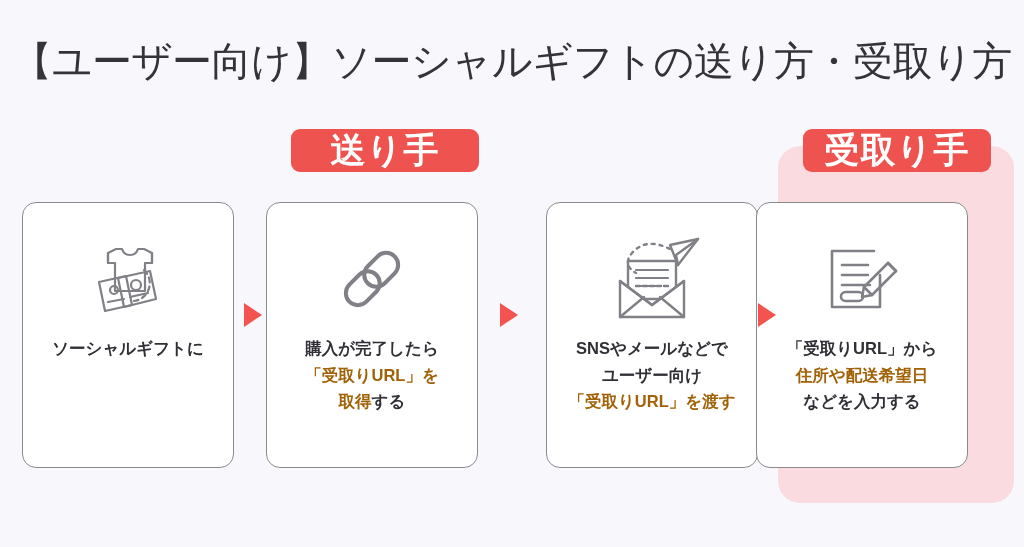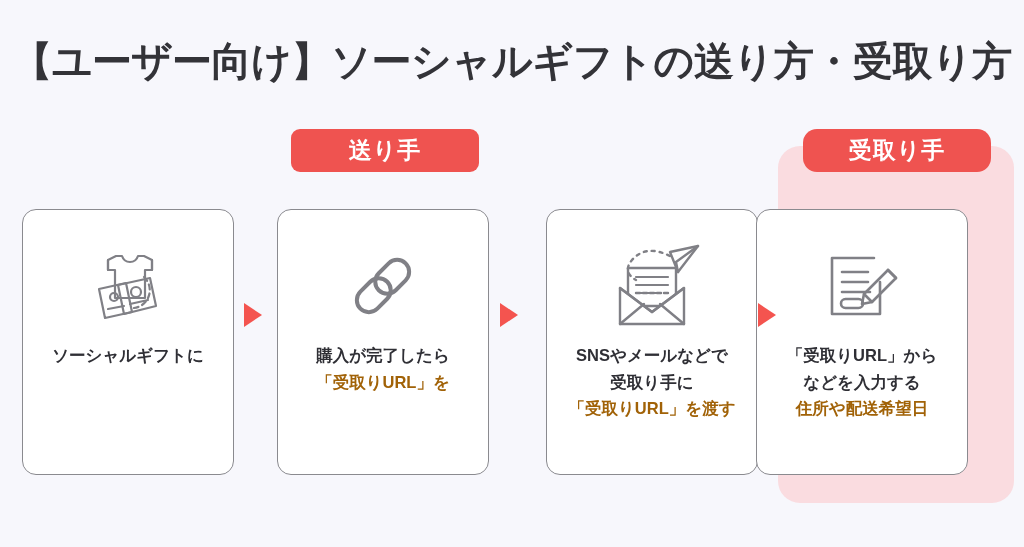--- a/index.html
+++ b/index.html
@@ -23,21 +23,21 @@
 
   
   .title {
     position: absolute;
     left: 0;
     top: 38px;
     width: 1024px;
     text-align: center;
     font-size: 40px;
     line-height: 1.15;
-    font-weight: 700;
+    font-weight: 400;
     color: #333338;
     letter-spacing: -0.5px;
     white-space: nowrap;
   }
 
   
   .highlight-panel {
     position: absolute;
     left: 778px;
     top: 146px;
@@ -47,58 +47,56 @@
     border-radius: 22px;
   }
 
   
   .badge {
     position: absolute;
     height: 43px;
     background: #ef5350;
     border-radius: 9px;
     color: #ffffff;
-    font-size: 23px;
+    font-size: 35px;
     font-weight: 700;
     display: flex;
     align-items: center;
     justify-content: center;
     letter-spacing: 1px;
     z-index: 5;
   }
   .badge-sender {
     left: 291px;
     top: 129px;
     width: 188px;
   }
   .badge-receiver {
     left: 803px;
     top: 129px;
     width: 188px;
-    border-radius: 14px;
   }
 
   
   .card {
     position: absolute;
     top: 202px;
     width: 212px;
     height: 266px;
     background: #ffffff;
     border: 1.6px solid #8a8a8f;
     border-radius: 14px;
     box-sizing: border-box;
     display: flex;
     flex-direction: column;
     align-items: center;
     z-index: 3;
-    margin-top: 7px;
   }
   .card-1 { left: 22px; }
-  .card-2 { left: 277px; }
+  .card-2 { left: 266px; }
   .card-3 { left: 546px; }
   .card-4 { left: 756px; }
 
   .card-icon {
     margin-top: 24px;
     height: 104px;
     display: flex;
     align-items: center;
     justify-content: center;
   }
@@ -181,20 +179,21 @@
       <svg class="icon-svg" width="100" height="100" viewBox="0 0 100 100" fill="none" stroke="#808086" stroke-width="4" stroke-linecap="round" stroke-linejoin="round">
         <g transform="rotate(-45 50 50)">
           <rect x="18" y="38" width="38" height="24" rx="12"></rect>
           <rect x="44" y="38" width="38" height="24" rx="12"></rect>
         </g>
       </svg>
     </div>
     <div class="card-text">
       <span class="line">購入が完了したら</span>
       <span class="line red">「受取りURL」を</span>
+      <span class="line"><span class="red">取得</span><span>する</span></span>
     </div>
   </div>
 
   <div class="card card-3">
     <div class="card-icon">
       <svg class="icon-svg" width="108" height="100" viewBox="0 0 108 100" fill="none" stroke="#808086" stroke-width="2.4" stroke-linecap="round" stroke-linejoin="round">
 
         <path d="M72 16 L100 10 L80 36 Z"></path>
         <path d="M100 10 L78 26 L80 36"></path>
 
@@ -204,21 +203,21 @@
         <path d="M38 41 L70 41 M38 49 L70 49 M38 57 L58 57" stroke-width="2.2"></path>
         <path d="M38 57 L70 57" stroke-dasharray="4 3"></path>
 
         <path d="M22 52 L54 76 L86 52 L86 88 L22 88 Z" fill="#ffffff"></path>
         <path d="M22 52 L54 76 L86 52"></path>
         <path d="M22 88 L46 68 M86 88 L62 68"></path>
       </svg>
     </div>
     <div class="card-text">
       <span class="line">SNSやメールなどで</span>
-      <span class="line">受取り手に</span>
+      <span class="line">ユーザー向け</span>
       <span class="line red">「受取りURL」を渡す</span>
     </div>
   </div>
 
   <div class="card card-4">
     <div class="card-icon">
       <svg class="icon-svg" width="100" height="100" viewBox="0 0 100 100" fill="none" stroke="#808086" stroke-width="2.6" stroke-linecap="round" stroke-linejoin="round">
 
         <path d="M62 22 L20 22 L20 78 L68 78 L68 46"></path>
 
@@ -226,18 +225,18 @@
 
         <rect x="29" y="63" width="22" height="9" rx="4.5"></rect>
 
         <path d="M52 58 L76 34 L84 42 L60 66 Z"></path>
         <path d="M76 34 L84 42"></path>
         <path d="M52 58 L50 68 L60 66"></path>
       </svg>
     </div>
     <div class="card-text">
       <span class="line">「受取りURL」から</span>
+      <span class="line red">住所や配送希望日</span>
       <span class="line">などを入力する</span>
-      <span class="line red">住所や配送希望日</span>
     </div>
   </div>
 
 </div>
 
 </body></html>

